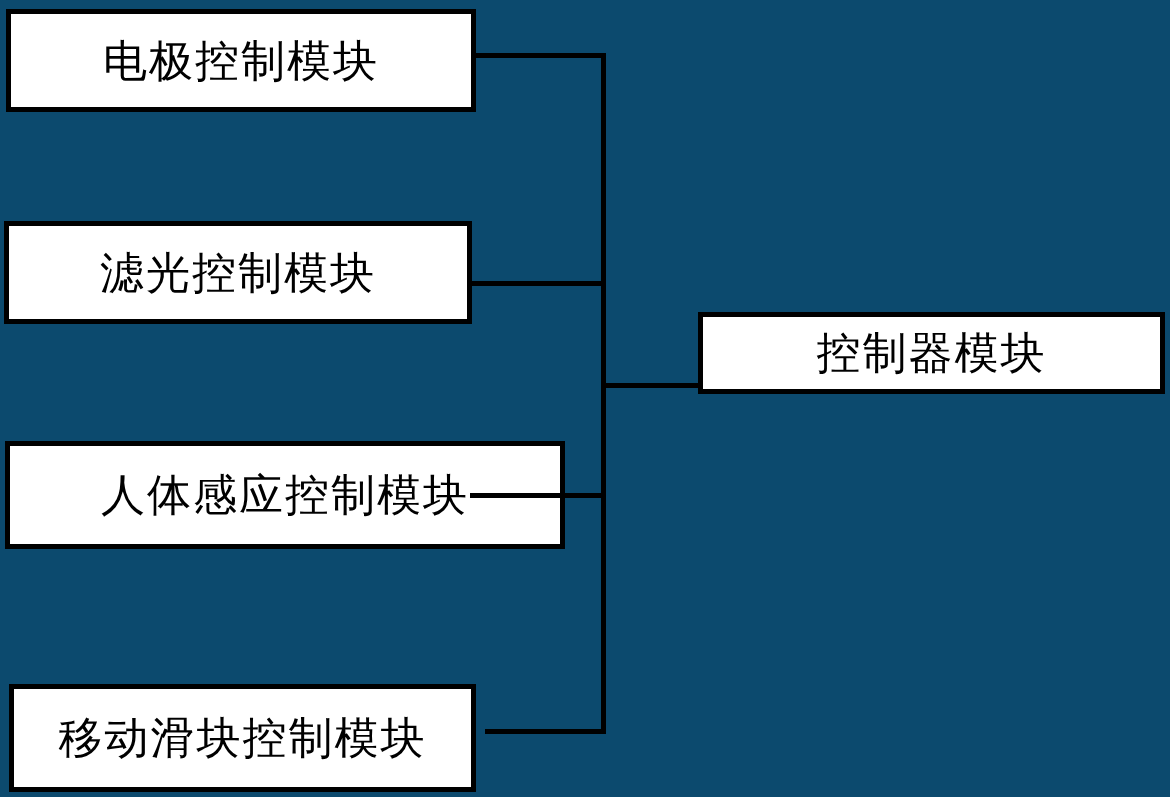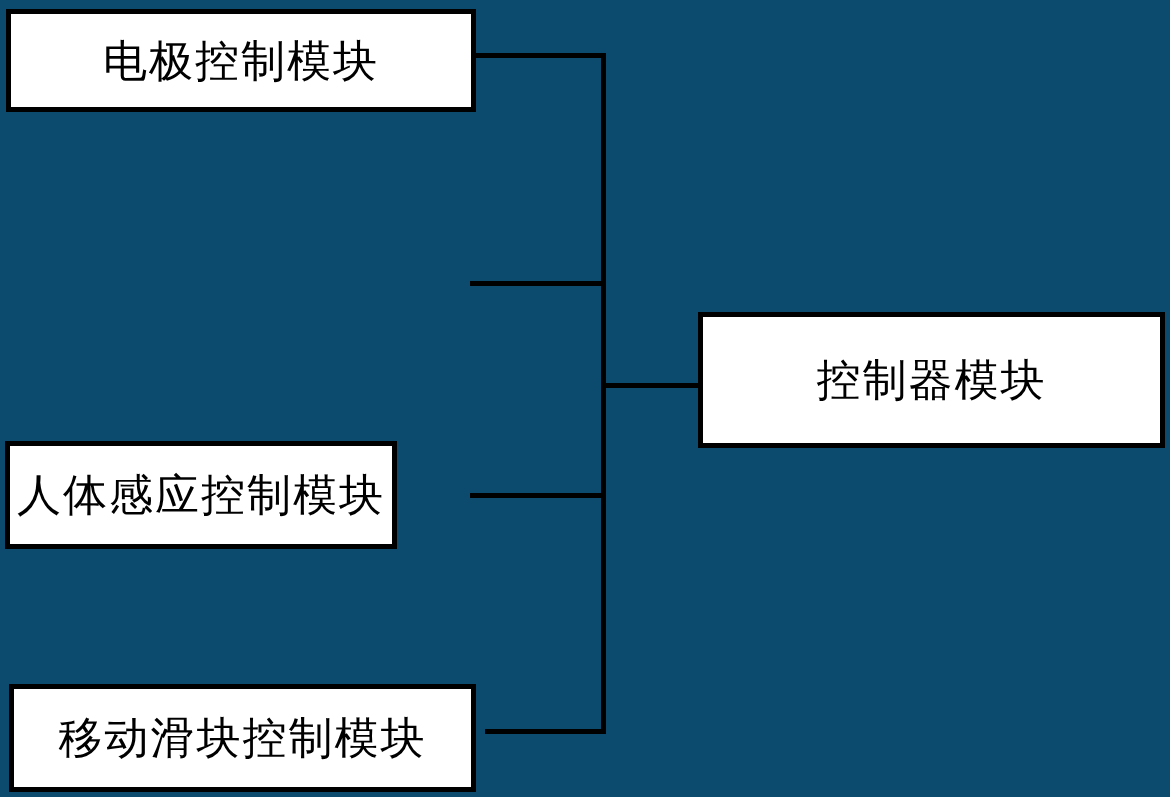--- a/index.html
+++ b/index.html
@@ -32,23 +32,23 @@
     line-height: 1;
     color: #000000;
     letter-spacing: 2px;
     white-space: nowrap;
     font-weight: 500;
     font-family: "DejaVu Sans", "Liberation Sans", sans-serif;
   }
   
   #box-electrode       { left: 6px;   top: 9px;   width: 470px; height: 103px; }
   #box-filter          { left: 4px;   top: 221px; width: 468px; height: 103px; }
-  #box-human-sensor    { left: 5px;   top: 441px; width: 392px; height: 108px; }
+  #box-human-sensor    { left: 5px;   top: 441px; width: 560px; height: 108px; }
   #box-slider          { left: 9px;  top: 684px; width: 467px; height: 108px; }
-  #box-controller      { left: 698px; top: 312px; width: 467px; height: 136px; }
+  #box-controller      { left: 698px; top: 312px; width: 467px; height: 82px; }
 
   .connector {
     position: absolute;
     background: #000000;
   }
   .connector.h { height: 5px; }
   .connector.v { width: 5px; }
 
   
   #link-electrode-h    { left: 474px; top: 53px;  width: 132px; }
@@ -64,20 +64,23 @@
 </style>
 </head>
 <body>
 
 <div id="diagram-canvas">
 
   <div class="node-box" id="box-electrode">
     <span class="node-label">电极控制模块</span>
   </div>
 
+  <div class="node-box" id="box-filter">
+    <span class="node-label">滤光控制模块</span>
+  </div>
 
   <div class="node-box" id="box-human-sensor">
     <span class="node-label">人体感应控制模块</span>
   </div>
 
   <div class="node-box" id="box-slider">
     <span class="node-label">移动滑块控制模块</span>
   </div>
 
   <div class="node-box" id="box-controller">

